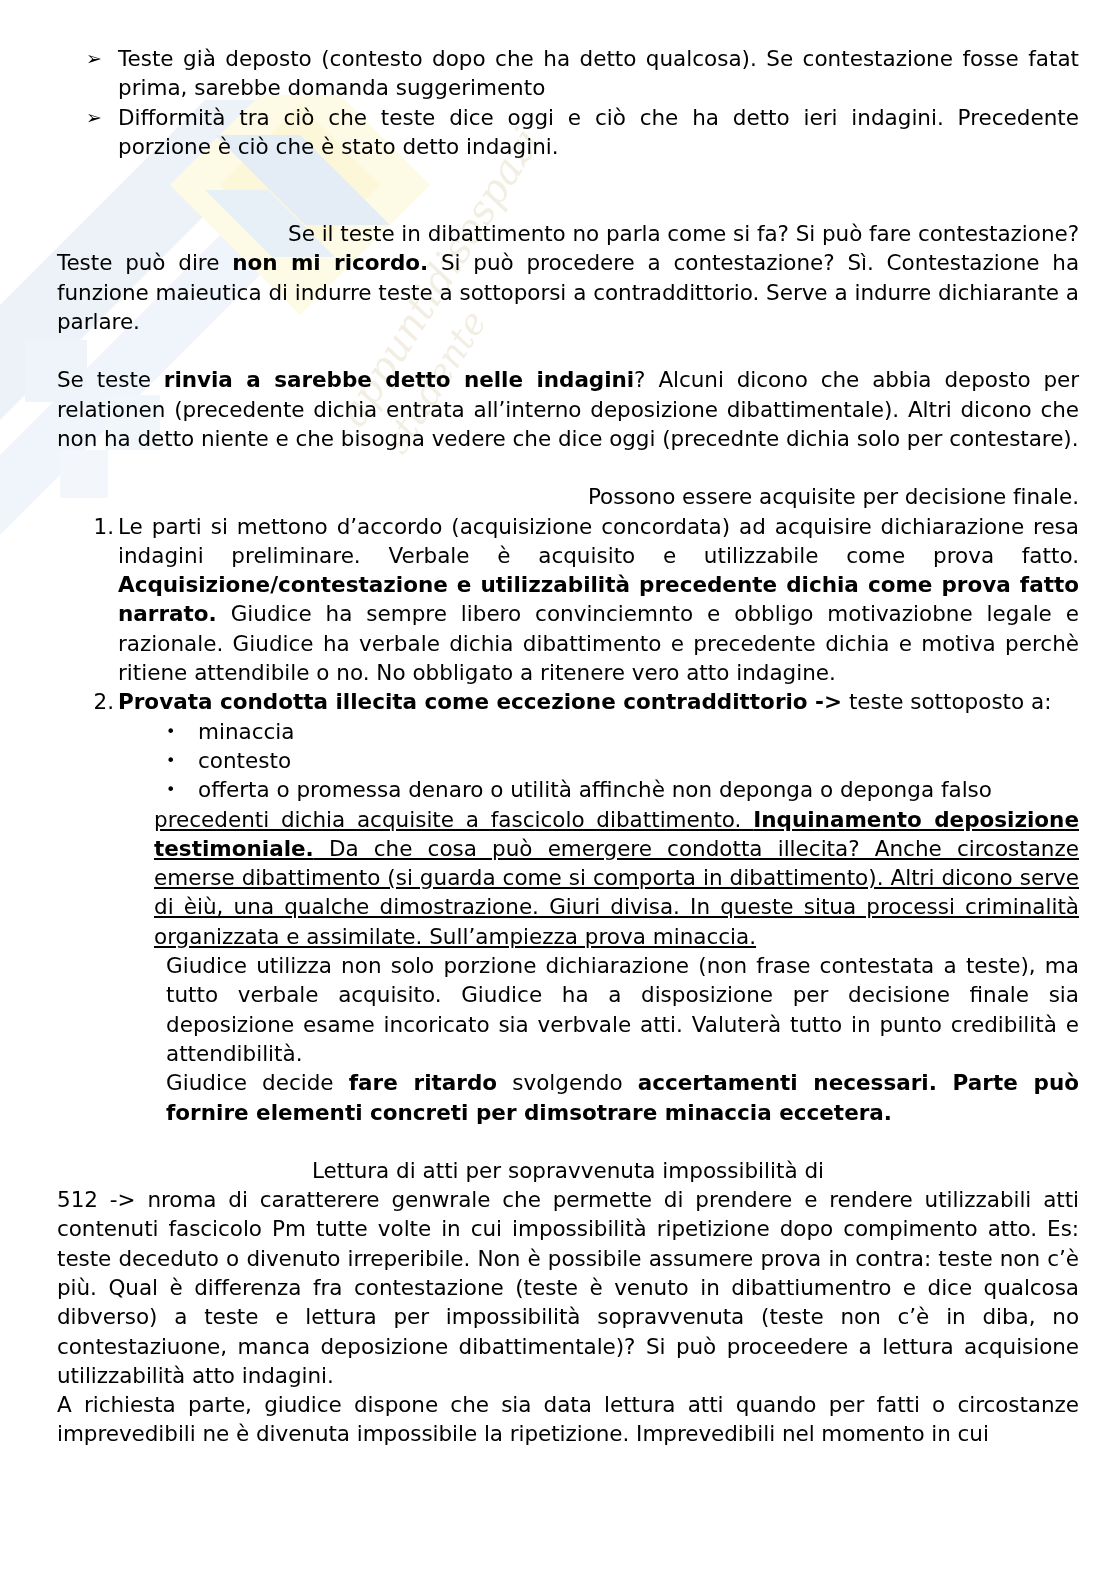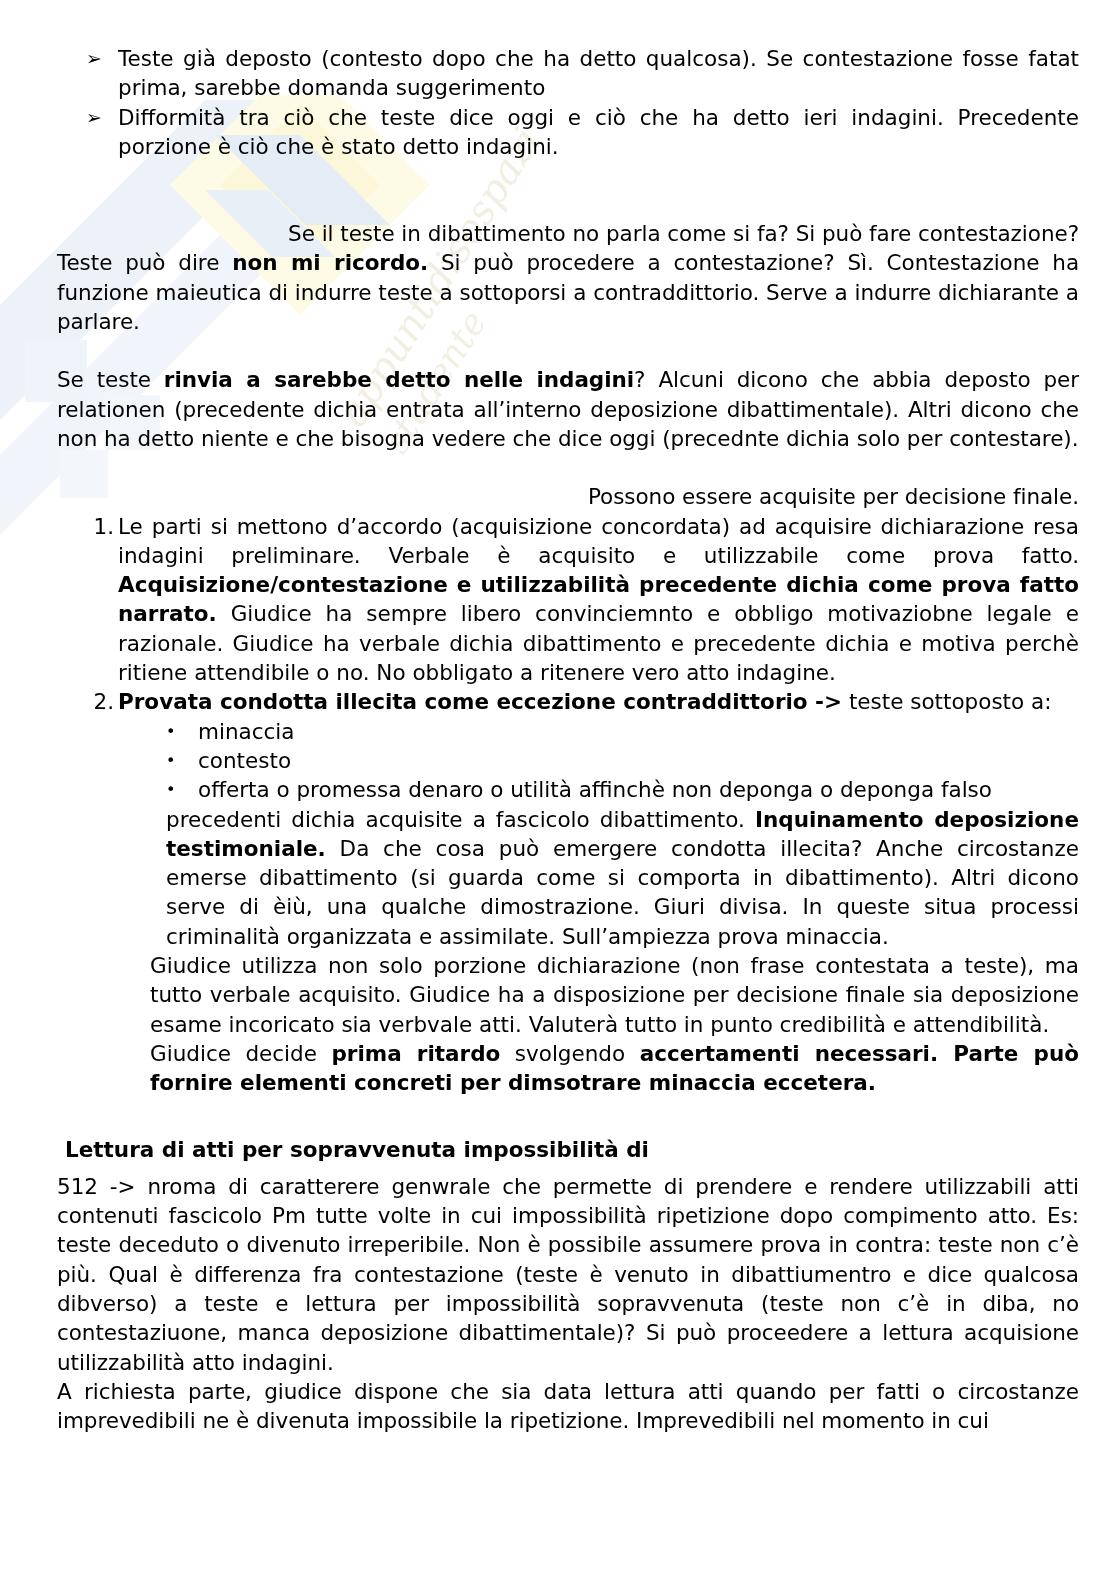--- a/index.html
+++ b/index.html
@@ -112,38 +112,39 @@
   }
   .dot-marker {
     position: absolute;
     left: 8px;
     top: 0;
     font-size: 16px;
     line-height: 29.3px;
   }
   
   .dot-cont {
+    margin-left: 36px;
+    font-size: 21.5px;
+    line-height: 29.3px;
+    text-align: justify;
+    text-decoration: underline;
+  }
+  .inner-block {
     margin-left: 48px;
     font-size: 21.5px;
     line-height: 29.3px;
     text-align: justify;
   }
-  .inner-block {
-    margin-left: 32px;
-    font-size: 21.5px;
-    line-height: 29.3px;
-    text-align: justify;
-  }
 
   .heading {
     font-size: 21.5px;
     line-height: 29.3px;
-    font-weight: bold;
-    text-align: left;
-    margin: 8px;
+    font-weight: normal;
+    text-align: center;
+    margin: 0;
   }
 </style>
 </head>
 <body>
 
 <svg id="watermark" viewBox="0 0 620 470" xmlns="http://www.w3.org/2000/svg">
   <g opacity="0.55">
 
     <polygon points="0,210 205,5 320,5 0,325" fill="#dde9f3"></polygon>
     <polygon points="0,360 250,110 330,110 0,440" fill="#e3edf6"></polygon>
@@ -213,21 +214,21 @@
         <li class="dot-item">
           <span class="dot-marker">•</span>
           <span>offerta o promessa denaro o utilità affinchè non deponga o deponga falso</span>
         </li>
       </ul>
 
       <div class="dot-cont"><span>precedenti dichia acquisite a fascicolo dibattimento. </span><b>Inquinamento deposizione testimoniale.</b><span> Da che cosa può emergere condotta illecita? Anche circostanze emerse dibattimento (si guarda come si comporta in dibattimento). Altri dicono serve di èiù, una qualche dimostrazione. Giuri divisa. In queste situa processi criminalità organizzata e assimilate. Sull’ampiezza prova minaccia.</span></div>
 
       <div class="inner-block"><span>Giudice utilizza non solo porzione dichiarazione (non frase contestata a teste), ma tutto verbale acquisito. Giudice ha a disposizione per decisione finale sia deposizione esame incoricato sia verbvale atti. Valuterà tutto in punto credibilità e attendibilità.</span></div>
 
-      <div class="inner-block"><span>Giudice decide </span><b>prima ritardo</b><span> svolgendo </span><b>accertamenti necessari. Parte può fornire elementi concreti per dimsotrare minaccia eccetera.</b></div>
+      <div class="inner-block"><span>Giudice decide </span><b>fare ritardo</b><span> svolgendo </span><b>accertamenti necessari. Parte può fornire elementi concreti per dimsotrare minaccia eccetera.</b></div>
     </li>
   </ol>
 
   <div class="spacer"></div>
 
   <p class="heading">Lettura di atti per sopravvenuta impossibilità di</p>
 
   <p class="para"><span>512 -&gt; nroma di caratterere genwrale che permette di prendere e rendere utilizzabili atti contenuti fascicolo Pm tutte volte in cui impossibilità ripetizione dopo compimento atto. Es: teste deceduto o divenuto irreperibile. Non è possibile assumere prova in contra: teste non c’è più. Qual è differenza fra contestazione (teste è venuto in dibattiumentro e dice qualcosa dibverso) a teste e lettura per impossibilità sopravvenuta (teste non c’è in diba, no contestaziuone, manca deposizione dibattimentale)? Si può proceedere a lettura acquisione utilizzabilità atto indagini.</span></p>
 
   <p class="para"><span>A richiesta parte, giudice dispone che sia data lettura atti quando per fatti o circostanze imprevedibili ne è divenuta impossibile la ripetizione. Imprevedibili nel momento in cui</span></p>

